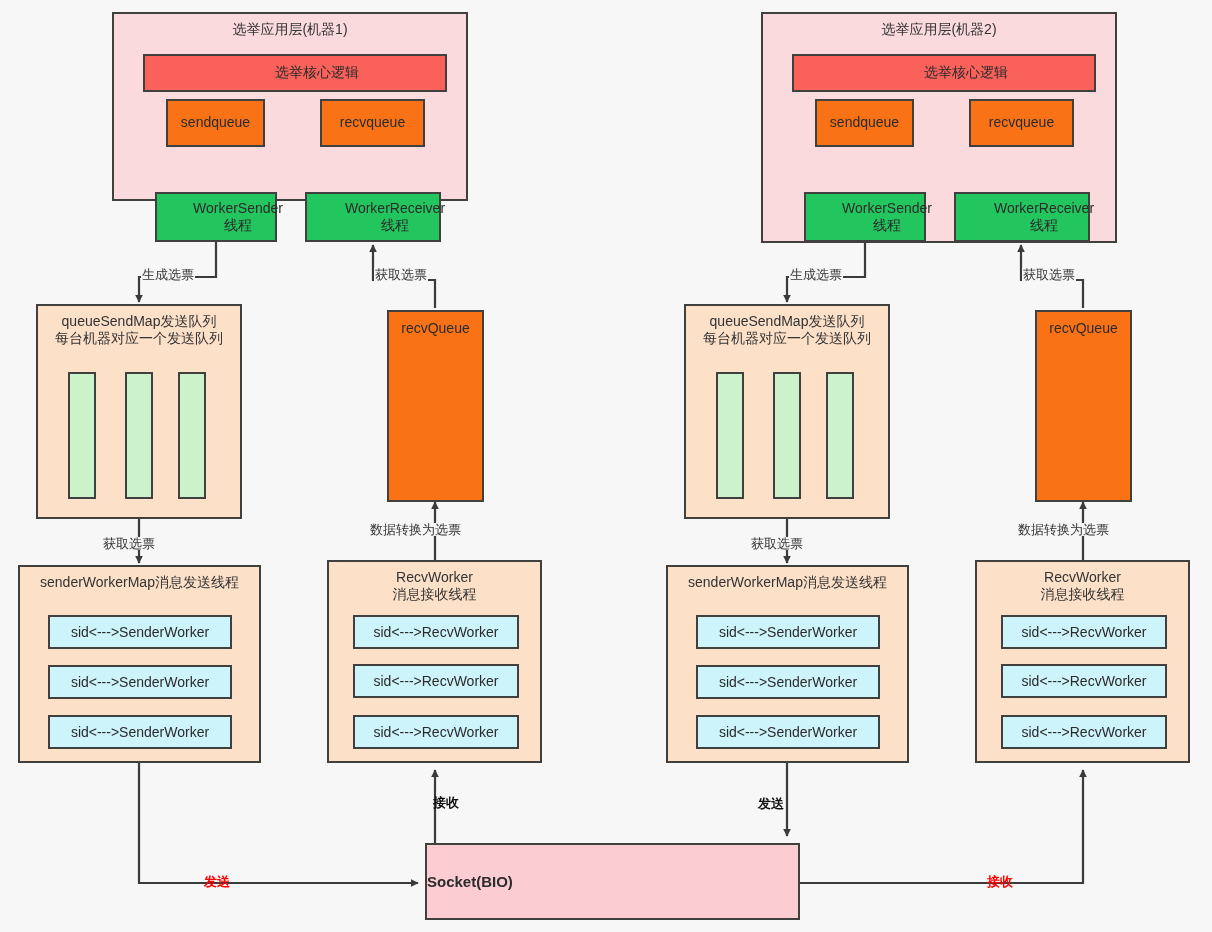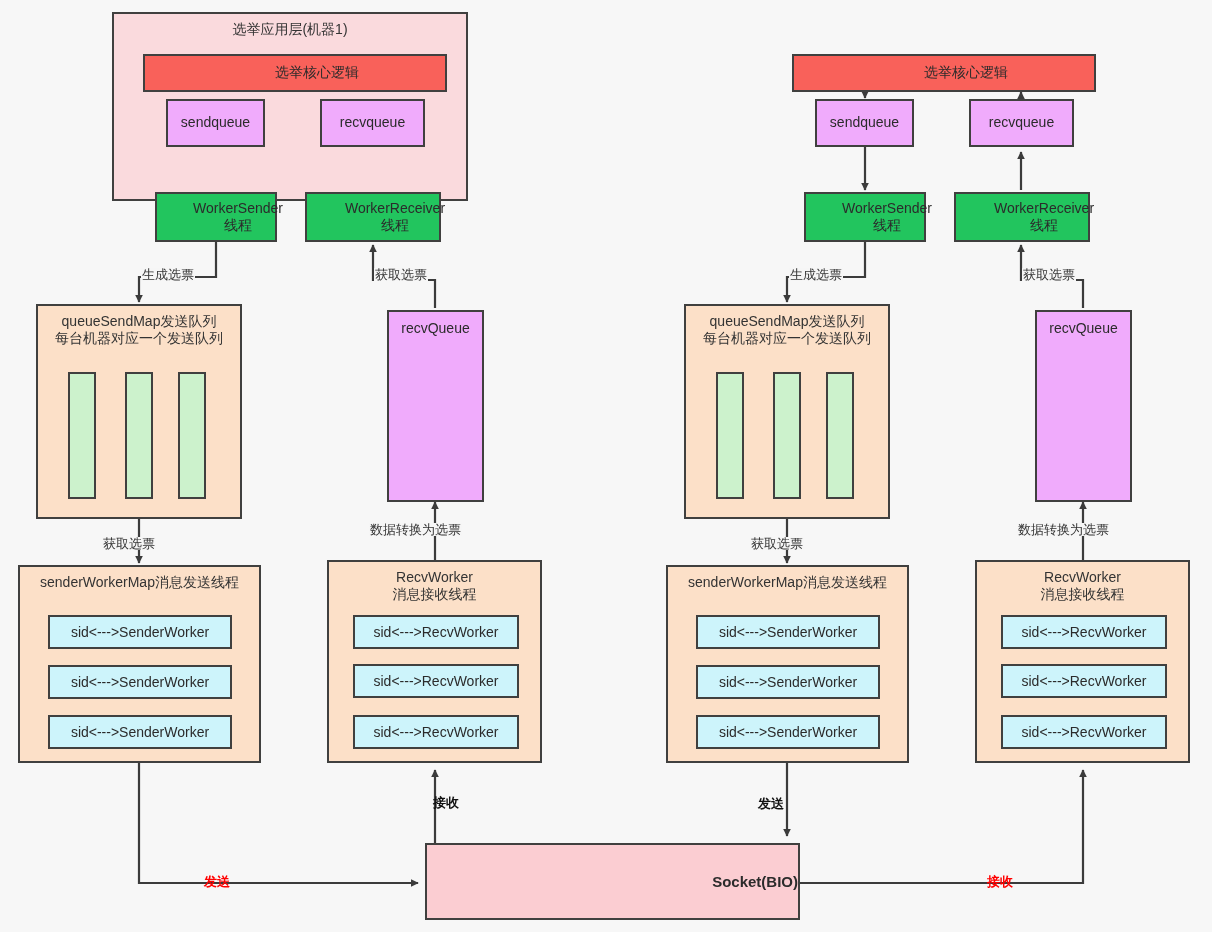--- a/index.html
+++ b/index.html
@@ -21,21 +21,21 @@
     align-items:flex-start;
     justify-content:center;
     text-align:center;
     color:#2b2b2b;
     line-height:1.22;
   }
   .box.center{align-items:center;padding-left:44px;}
 
   .panel-pink{background:#fadadd;}
   .panel-red{background:#f9615a;}
-  .panel-green{background:#f0abfc;}
+  .panel-green{background:#f97316;}
   .panel-blue{background:#22c55e;}
   .panel-orange{background:#fce0c8;}
   .panel-socketpink{background:#fbcdd2;}
 
   .title-lbl{
     position:absolute;left:0;right:0;top:7px;
     font-size:14px;color:#333;text-align:center;
     white-space:pre-line;
   }
 
@@ -51,21 +51,21 @@
     padding:0 1px;
     white-space:nowrap;
     line-height:1;
   }
   .elabel.red{color:#ff0000;font-weight:bold;background:transparent;}
   .elabel.blk{color:#111;font-weight:bold;background:transparent;}
 
   .socket-lbl{
     position:absolute;left:0;right:0;top:50%;
     transform:translateY(-50%);
-    text-align:right;font-size:15px;font-weight:bold;color:#2b2b2b;
+    text-align:left;font-size:15px;font-weight:bold;color:#2b2b2b;
   }
   .qbar{position:absolute;border:2px solid #40403f;background:#ccf2cc;box-sizing:border-box;}
   .wrow{
     position:absolute;border:2px solid #40403f;background:#cdf4fb;
     box-sizing:border-box;display:flex;align-items:center;justify-content:center;
     font-size:14px;color:#2b2b2b;
   }
 </style>
 </head>
 <body>
@@ -175,20 +175,23 @@
       <span>sid&lt;---&gt;RecvWorker</span>
     </div>
 
   <div class="elabel" style="left:141px;top:268px;">生成选票</div>
   <div class="elabel" style="left:374px;top:268px;">获取选票</div>
   <div class="elabel" style="left:102px;top:537px;">获取选票</div>
   <div class="elabel" style="left:369px;top:523px;">数据转换为选票</div>
   <div class="elabel red" style="left:203px;top:875px;">发送</div>
   <div class="elabel blk" style="left:432px;top:796px;">接收</div>
 
+  <div class="box panel-pink" style="left:761px;top:12px;width:356px;height:231px;">
+    <div class="title-lbl">选举应用层(机器2)</div>
+  </div>
   <div class="box panel-red center" style="left:792px;top:54px;width:304px;height:38px;font-size:14px;">
     <span>选举核心逻辑</span>
   </div>
   <div class="box panel-green" style="left:815px;top:99px;width:99px;height:48px;font-size:14px;padding-top:13px;">
     <span>sendqueue</span>
   </div>
   <div class="box panel-green" style="left:969px;top:99px;width:105px;height:48px;font-size:14px;padding-top:13px;">
     <span>recvqueue</span>
   </div>
   <div class="box panel-blue center" style="left:804px;top:192px;width:122px;height:50px;font-size:14px;white-space:pre-line;">

